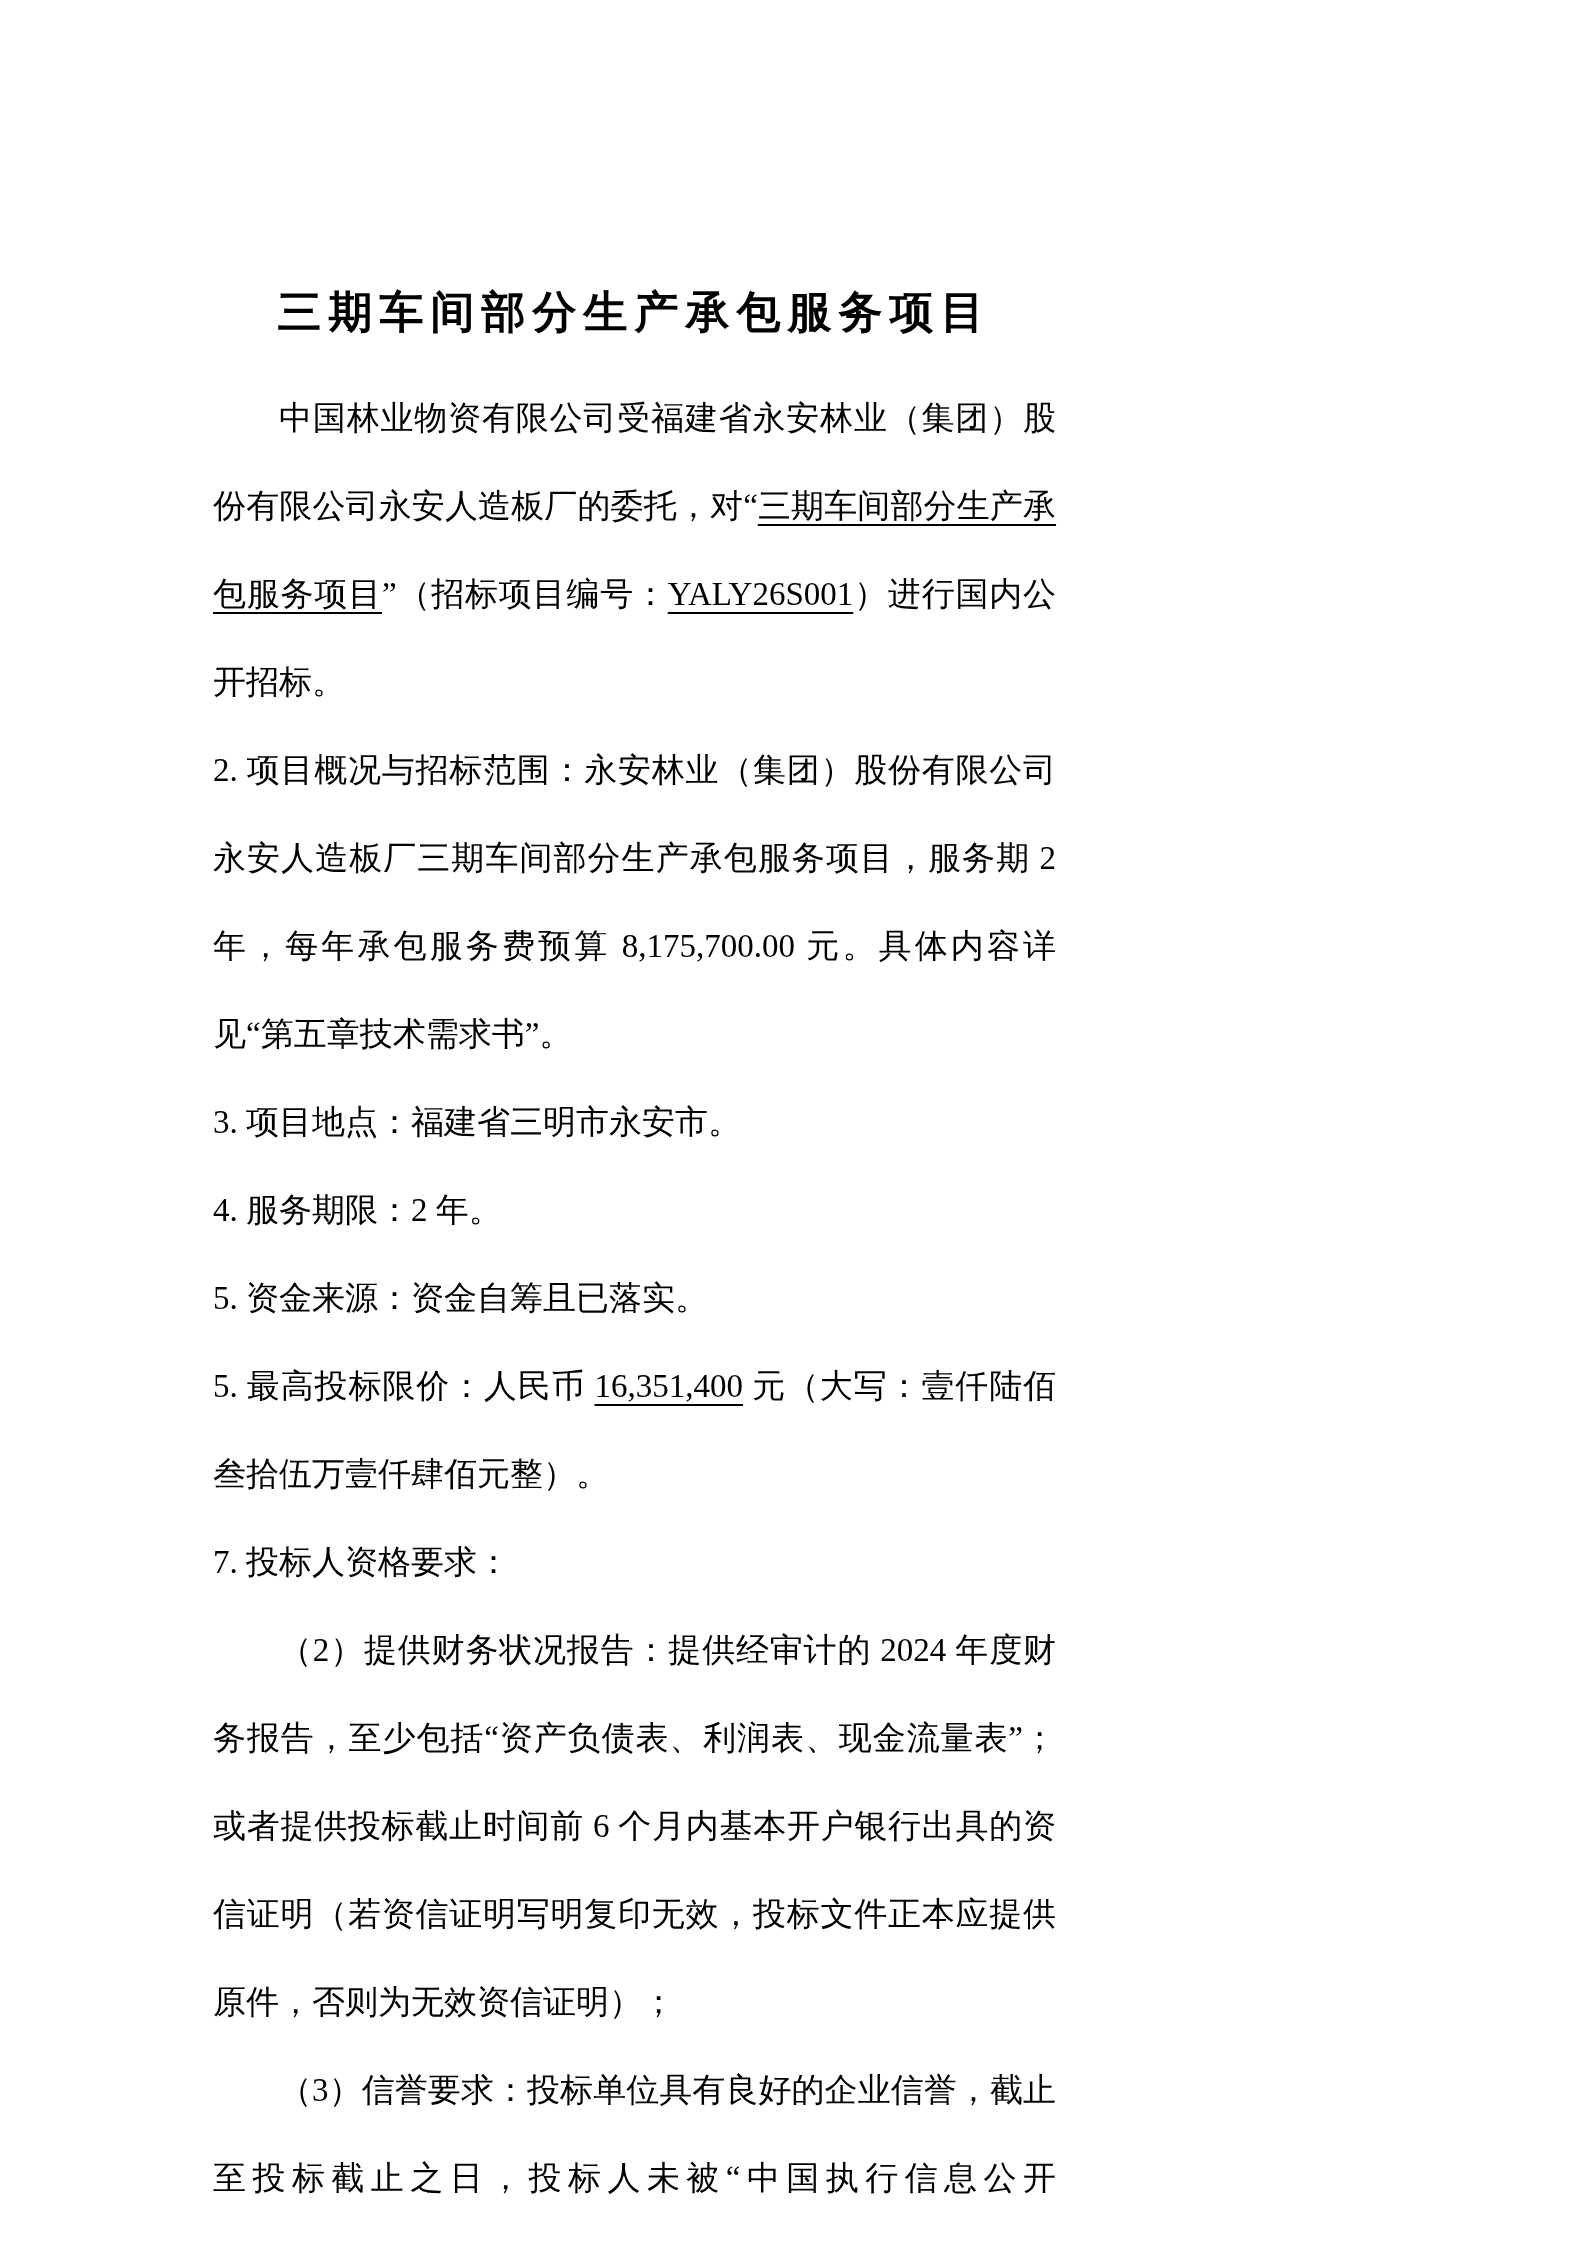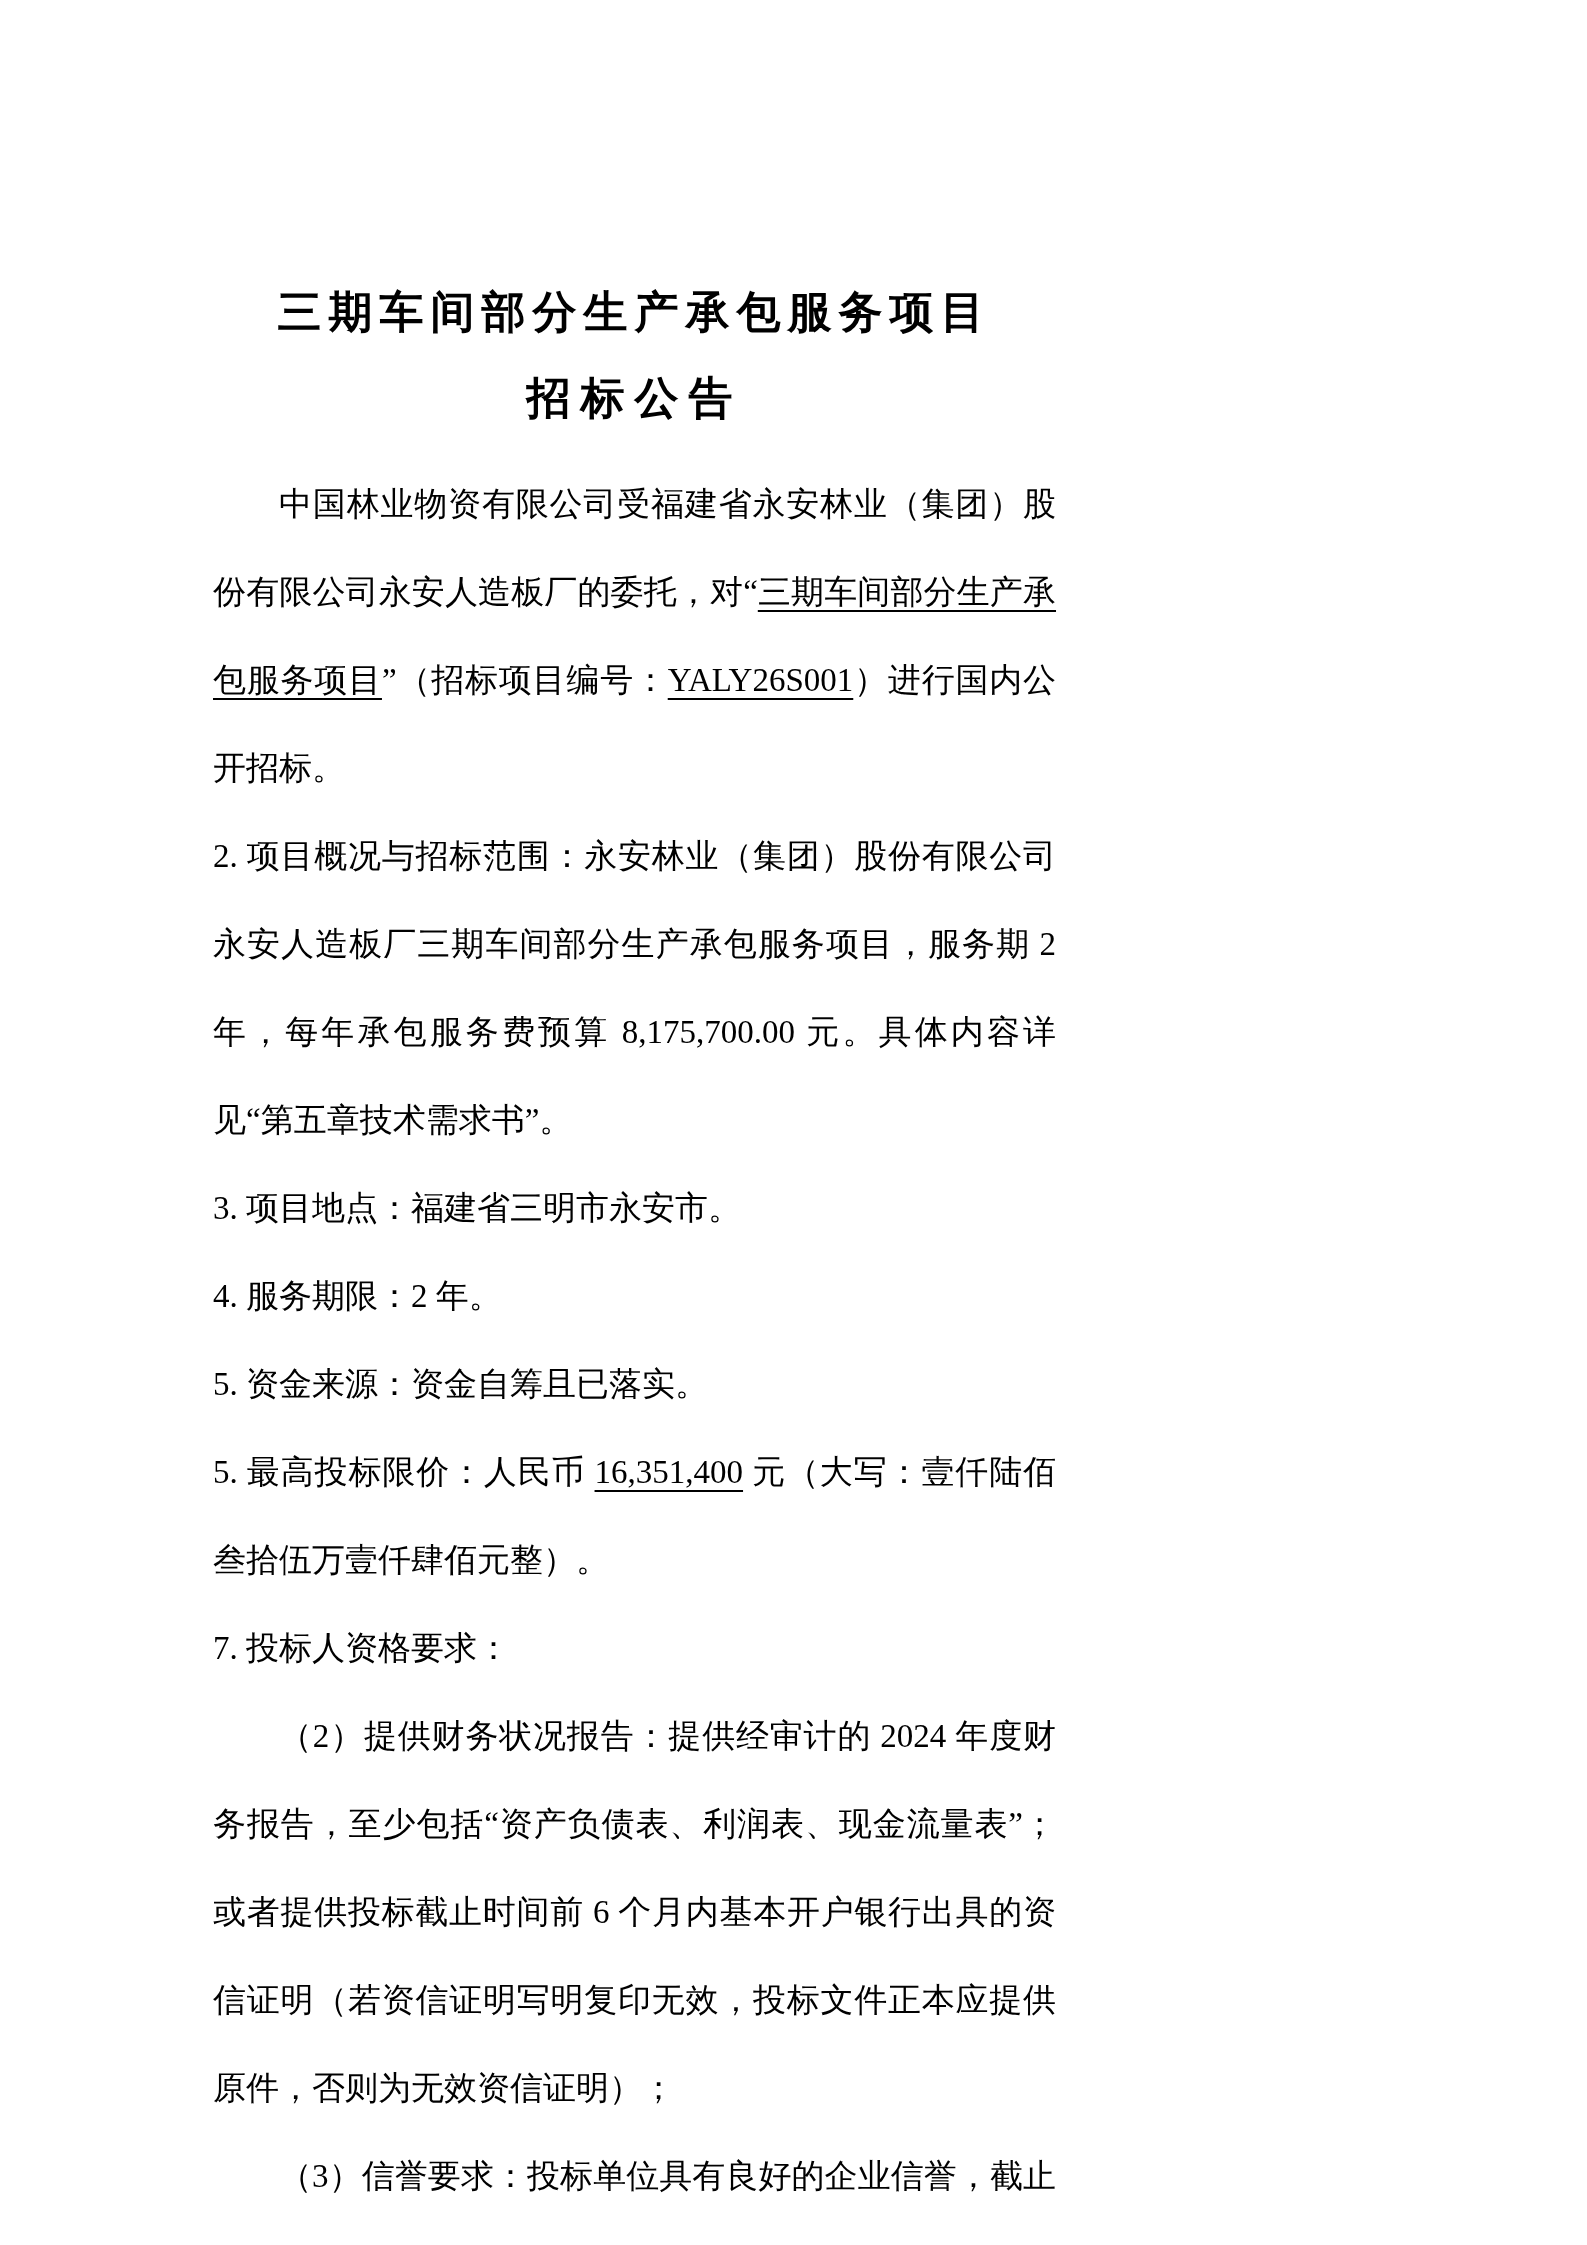--- a/index.html
+++ b/index.html
@@ -45,21 +45,20 @@
     font-size:30px;
     letter-spacing:5px;
     line-height:30px;
   }
 </style>
 </head>
 <body>
 
 <div class="page">
   <h1 class="title">三期车间部分生产承包服务项目</h1>
-  <h2 class="subtitle">招标公告</h2>
   <div class="body">
       <p class="indent"><span>中国林业物资有限公司受福建省永安林业（集团）股份有限公司永安人造板厂的委托，对“</span><span class="u">三期车间部分生产承包服务项目</span><span>”（招标项目编号：</span><span class="u">YALY26S001</span><span>）进行国内公开招标。</span></p>
       <p><span>2. 项目概况与招标范围：永安林业（集团）股份有限公司永安人造板厂三期车间部分生产承包服务项目，服务期 2 年，每年承包服务费预算 8,175,700.00 元。具体内容详见“第五章技术需求书”。</span></p>
       <p><span>3. 项目地点：福建省三明市永安市。</span></p>
       <p><span>4. 服务期限：2 年。</span></p>
       <p><span>5. 资金来源：资金自筹且已落实。</span></p>
       <p><span>5. 最高投标限价：人民币 </span><span class="u">16,351,400</span><span> 元（大写：壹仟陆佰叁拾伍万壹仟肆佰元整）。</span></p>
       <p><span>7. 投标人资格要求：</span></p>
       <p class="indent"><span>（2）提供财务状况报告：提供经审计的 2024 年度财务报告，至少包括“资产负债表、利润表、现金流量表”；或者提供投标截止时间前 6 个月内基本开户银行出具的资信证明（若资信证明写明复印无效，投标文件正本应提供原件，否则为无效资信证明）；</span></p>
       <p class="indent"><span>（3）信誉要求：投标单位具有良好的企业信誉，截止至投标截止之日，投标人未被“中国执行信息公开网”（http://zxgk.court.gov.cn/shixin/）列入失信被执行人、未</span></p>

